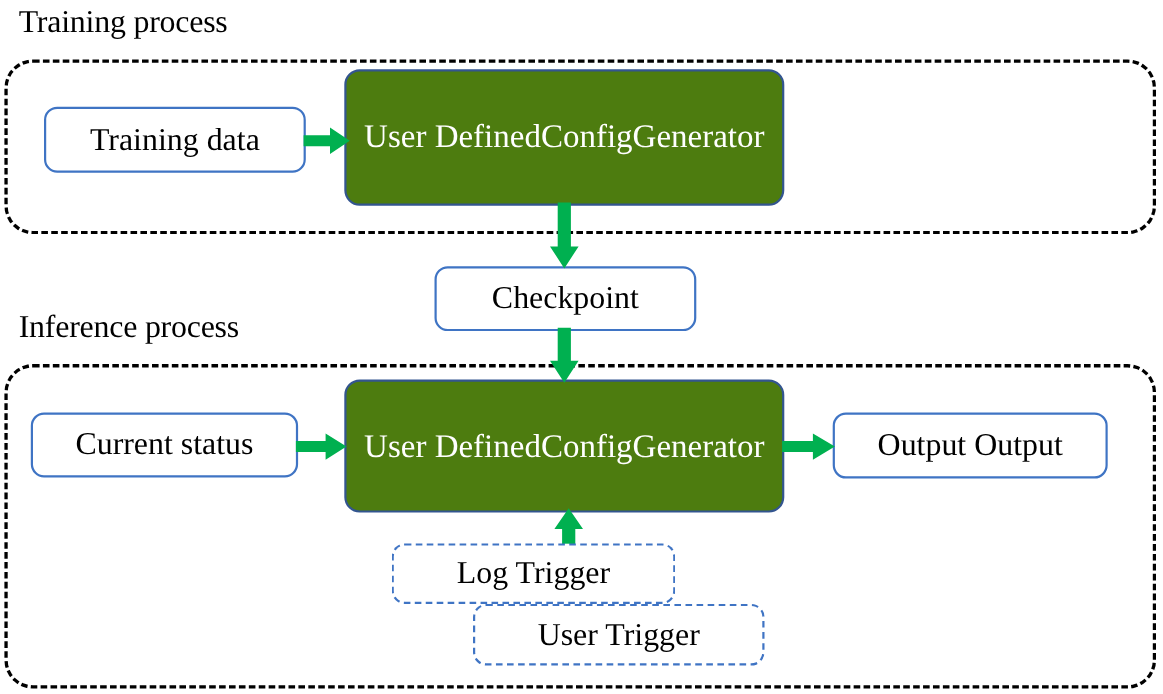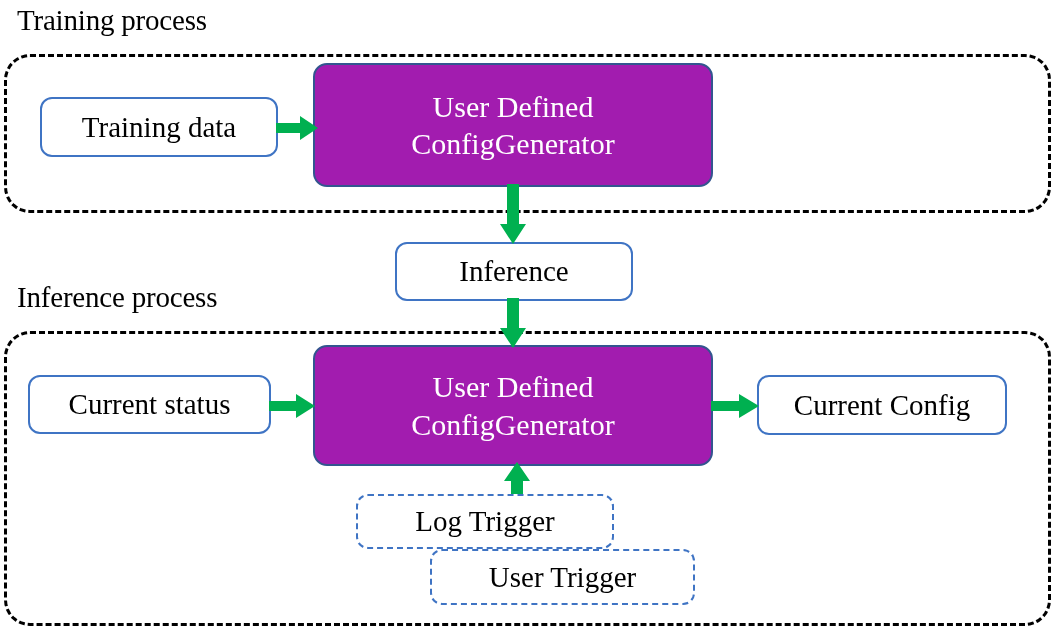--- a/index.html
+++ b/index.html
@@ -57,28 +57,28 @@
   }
   #box-training-data { left: 40px;  top: 97px;  width: 238px; height: 60px; }
   #box-checkpoint    { left: 395px; top: 242px; width: 238px; height: 59px; }
   #box-current-status{ left: 28px;  top: 375px; width: 243px; height: 59px; }
   #box-output-config { left: 757px; top: 375px; width: 250px; height: 60px; }
 
   
   .node-filled {
     position: absolute;
     box-sizing: border-box;
-    background: #a21caf;
+    background: #4d7c0f;
     border: 2px solid #33558f;
     border-radius: 14px;
     color: #ffffff;
     font-size: 30px;
     line-height: 1.25;
     display: flex;
-    flex-direction: column;
+    flex-direction: row;
     align-items: center;
     justify-content: center;
     text-align: center;
     white-space: nowrap;
   }
   #box-generator-training { left: 313px; top: 63px;  width: 400px; height: 124px; }
   #box-generator-inference{ left: 313px; top: 345px; width: 400px; height: 121px; }
 
   
   .trigger-box {
@@ -125,30 +125,30 @@
 
   <div id="container-inference" class="process-container"></div>
 
   <div id="box-training-data" class="node-box">Training data</div>
 
   <div id="box-generator-training" class="node-filled">
     <span>User Defined</span>
     <span>ConfigGenerator</span>
   </div>
 
-  <div id="box-checkpoint" class="node-box">Inference</div>
+  <div id="box-checkpoint" class="node-box">Checkpoint</div>
 
   <div id="box-current-status" class="node-box">Current status</div>
 
   <div id="box-generator-inference" class="node-filled">
     <span>User Defined</span>
     <span>ConfigGenerator</span>
   </div>
 
-  <div id="box-output-config" class="node-box">Current Config</div>
+  <div id="box-output-config" class="node-box">Output Output</div>
 
   <div id="box-log-trigger" class="trigger-box">Log Trigger</div>
 
   <div id="box-clock-trigger" class="trigger-box">User Trigger</div>
 
   <svg id="arrow-training-data-to-generator" class="arrow-svg" viewBox="0 0 44 32">
     <path d="M0,11 L24,11 L24,4 L42,16 L24,28 L24,21 L0,21 Z" fill="#00B050"></path>
   </svg>
 
   <svg id="arrow-generator-to-checkpoint" class="arrow-svg" viewBox="0 0 32 62">

